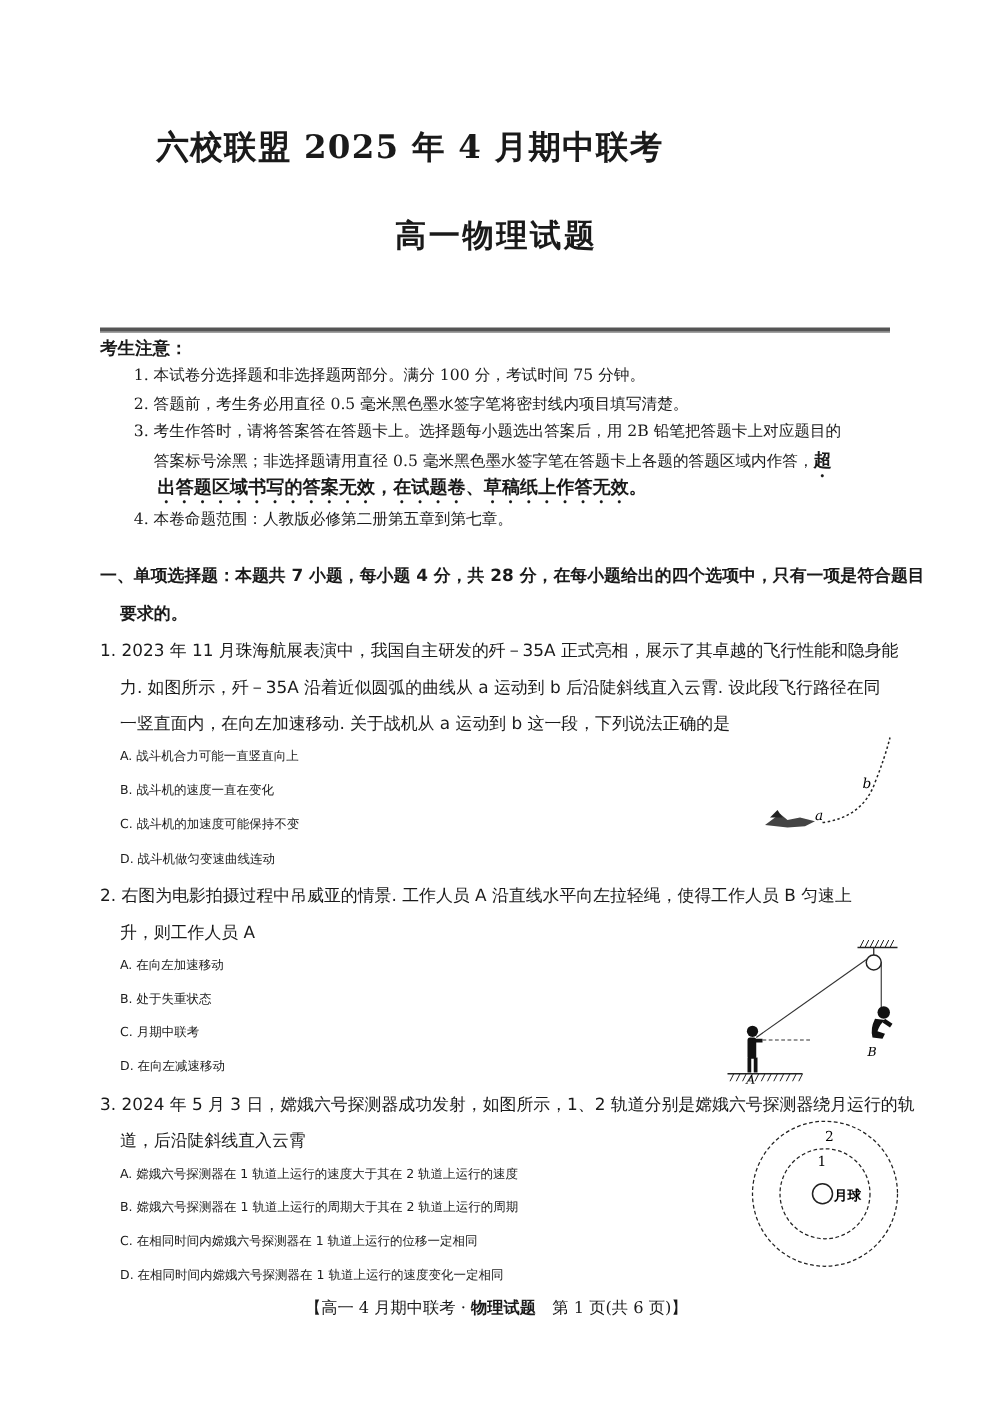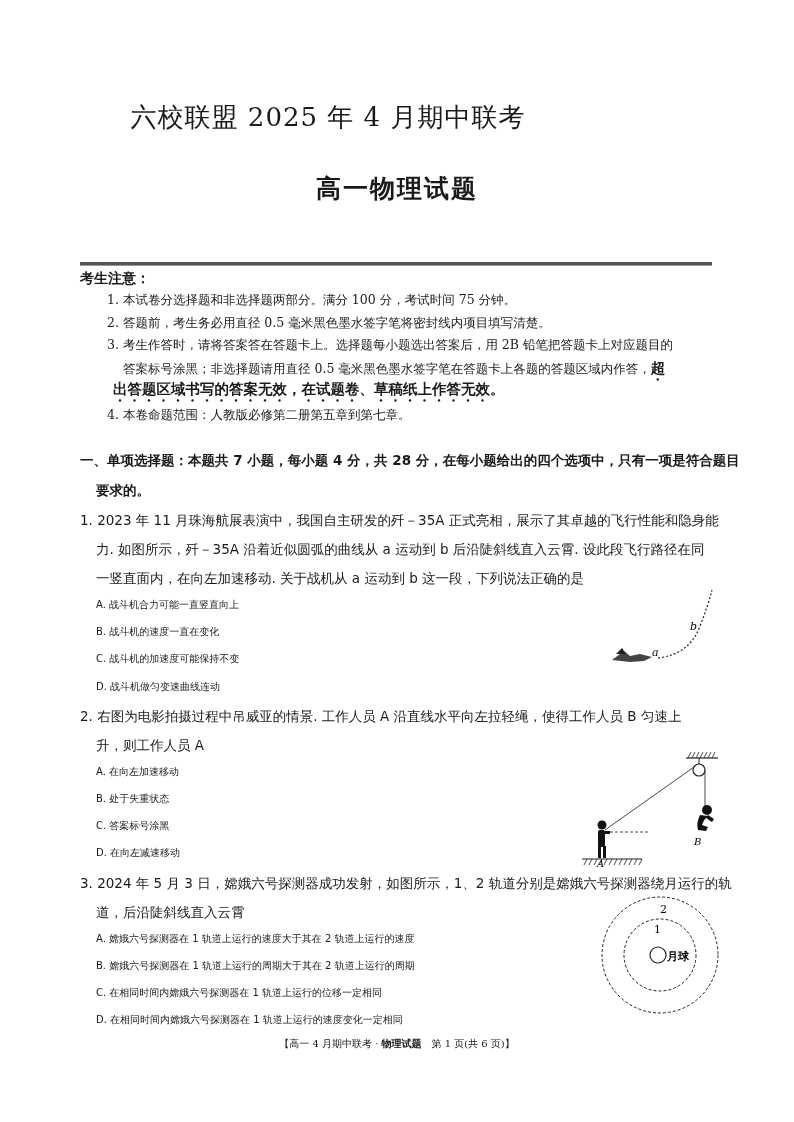--- a/index.html
+++ b/index.html
@@ -1,49 +1,49 @@
 <!DOCTYPE html>
 <html><head>
 <meta charset="utf-8">
 <style>
   html, body { margin: 0; padding: 0; background: #ffffff; }
   body { width: 794px; height: 1122px; position: relative; overflow: hidden;
          font-family: "DejaVu Serif", "Liberation Serif", serif; color: #1a1a1a; }
   .abs { position: absolute; }
-  .title { left: 0; width: 656px; top: 100px; text-align: center; font-size: 26px; letter-spacing: 1px; }
+  .title { left: 0; width: 656px; top: 100px; text-align: center; font-size: 26px; letter-spacing: 1px; font-weight: bold; }
   .subtitle { left: 0; width: 794px; top: 172px; text-align: center; font-size: 25px; font-weight: bold;
               font-family: Liberation Sans, sans-serif; letter-spacing: 2px; }
   .rule { left: 80px; width: 632px; top: 262px; height: 3px; background: #555; border-bottom: 1px solid #999; }
   .notice-head { left: 80px; top: 270px; font-size: 14px; font-weight: bold;
                  font-family: "DejaVu Sans", "Liberation Sans", sans-serif; }
   .line { font-size: 12.5px; white-space: nowrap; text-align: center; }
   .emph { font-family: "DejaVu Sans", "Liberation Sans", sans-serif; font-size: 14.5px; font-weight: bold;
           text-emphasis: dot; text-emphasis-position: under; -webkit-text-emphasis: dot; -webkit-text-emphasis-position: under; }
   .sec { font-size: 13.5px; font-weight: bold; font-family: "DejaVu Sans", "Liberation Sans", sans-serif; }
   .q { font-size: 13.5px; font-family: "DejaVu Sans", "Liberation Sans", sans-serif; }
   .opt { font-size: 10px; font-family: "DejaVu Sans", "Liberation Sans", sans-serif; }
-  .footer { left: 0; width: 794px; top: 1037px; text-align: center; font-size: 10px; }
+  .footer { left: 0; width: 794px; top: 1037px; text-align: center; font-size: 13px; }
   .footer .b { font-weight: bold; font-family: "DejaVu Sans", "Liberation Sans", sans-serif; }
   svg text { font-family: "DejaVu Serif", "Liberation Serif", serif; }
 </style>
 </head>
 <body>
 
 <div class="abs title">六校联盟 2025 年 4 月期中联考</div>
 <div class="abs subtitle">高一物理试题</div>
 <div class="abs rule"></div>
 
 <div class="abs notice-head">考生注意：</div>
 <div class="abs line" style="left:107px;top:292px;">1. 本试卷分选择题和非选择题两部分。满分 100 分，考试时间 75 分钟。</div>
 <div class="abs line" style="left:107px;top:315px;">2. 答题前，考生务必用直径 0.5 毫米黑色墨水签字笔将密封线内项目填写清楚。</div>
 <div class="abs line" style="left:107px;top:337px;">3. 考生作答时，请将答案答在答题卡上。选择题每小题选出答案后，用 2B 铅笔把答题卡上对应题目的</div>
 <div class="abs line" style="left:123px;top:359px;">
   <span>答案标号涂黑；非选择题请用直径 0.5 毫米黑色墨水签字笔在答题卡上各题的答题区域内作答，</span><span class="emph">超</span>
 </div>
-<div class="abs emph" style="left:113px;top:380px;">出答题区域书写的答案无效，在试题卷、草稿纸上作答无效。</div>
+<div class="abs emph" style="left:126px;top:380px;">出答题区域书写的答案无效，在试题卷、草稿纸上作答无效。</div>
 <div class="abs line" style="left:107px;top:407px;">4. 本卷命题范围：人教版必修第二册第五章到第七章。</div>
 
 <div class="abs sec" style="left:80px;top:452px;">一、单项选择题：本题共 7 小题，每小题 4 分，共 28 分，在每小题给出的四个选项中，只有一项是符合题目</div>
 <div class="abs sec" style="left:96px;top:482px;">要求的。</div>
 
 <div>
   <div class="abs q" style="left:80px;top:512px;">1. 2023 年 11 月珠海航展表演中，我国自主研发的歼－35A 正式亮相，展示了其卓越的飞行性能和隐身能</div>
   <div class="abs q" style="left:96px;top:541px;">力. 如图所示，歼－35A 沿着近似圆弧的曲线从 a 运动到 b 后沿陡斜线直入云霄. 设此段飞行路径在同</div>
   <div class="abs q" style="left:96px;top:570px;">一竖直面内，在向左加速移动. 关于战机从 a 运动到 b 这一段，下列说法正确的是</div>
   <div class="abs opt" style="left:96px;top:598px;">A. 战斗机合力可能一直竖直向上</div>
@@ -57,21 +57,21 @@
     <text x="52" y="68" font-size="11" font-style="italic">a</text>
     <text x="90" y="42" font-size="11" font-style="italic">b</text>
   </svg>
 </div>
 
 <div>
   <div class="abs q" style="left:80px;top:708px;">2. 右图为电影拍摄过程中吊威亚的情景. 工作人员 A 沿直线水平向左拉轻绳，使得工作人员 B 匀速上</div>
   <div class="abs q" style="left:96px;top:737px;">升，则工作人员 A</div>
   <div class="abs opt" style="left:96px;top:765px;">A. 在向左加速移动</div>
   <div class="abs opt" style="left:96px;top:792px;">B. 处于失重状态</div>
-  <div class="abs opt" style="left:96px;top:819px;">C. 答案标号涂黑</div>
+  <div class="abs opt" style="left:96px;top:819px;">C. 月期中联考</div>
   <div class="abs opt" style="left:96px;top:846px;">D. 在向左减速移动</div>
   <svg class="abs" style="left:580px;top:745px;" width="140" height="122">
 
     <line x1="106" y1="13" x2="138" y2="13" stroke="#222" stroke-width="1.2"></line>
     <g stroke="#222" stroke-width="0.8">
       <line x1="108" y1="13" x2="111" y2="7"></line>
         <line x1="112" y1="13" x2="115" y2="7"></line>
         <line x1="116" y1="13" x2="119" y2="7"></line>
       <line x1="120" y1="13" x2="123" y2="7"></line>
         <line x1="124" y1="13" x2="127" y2="7"></line>

